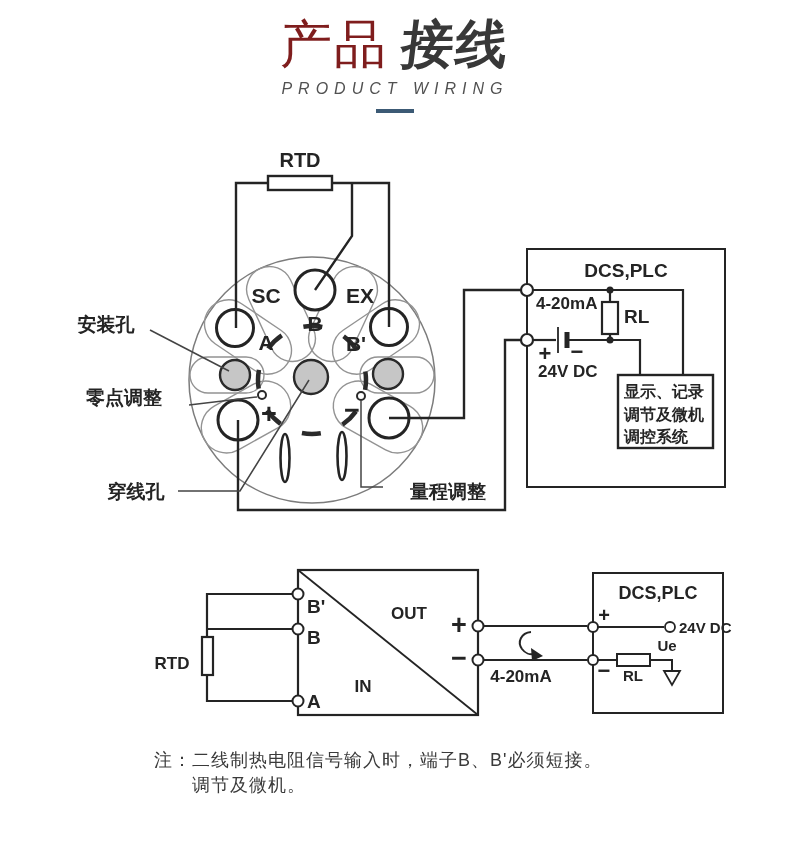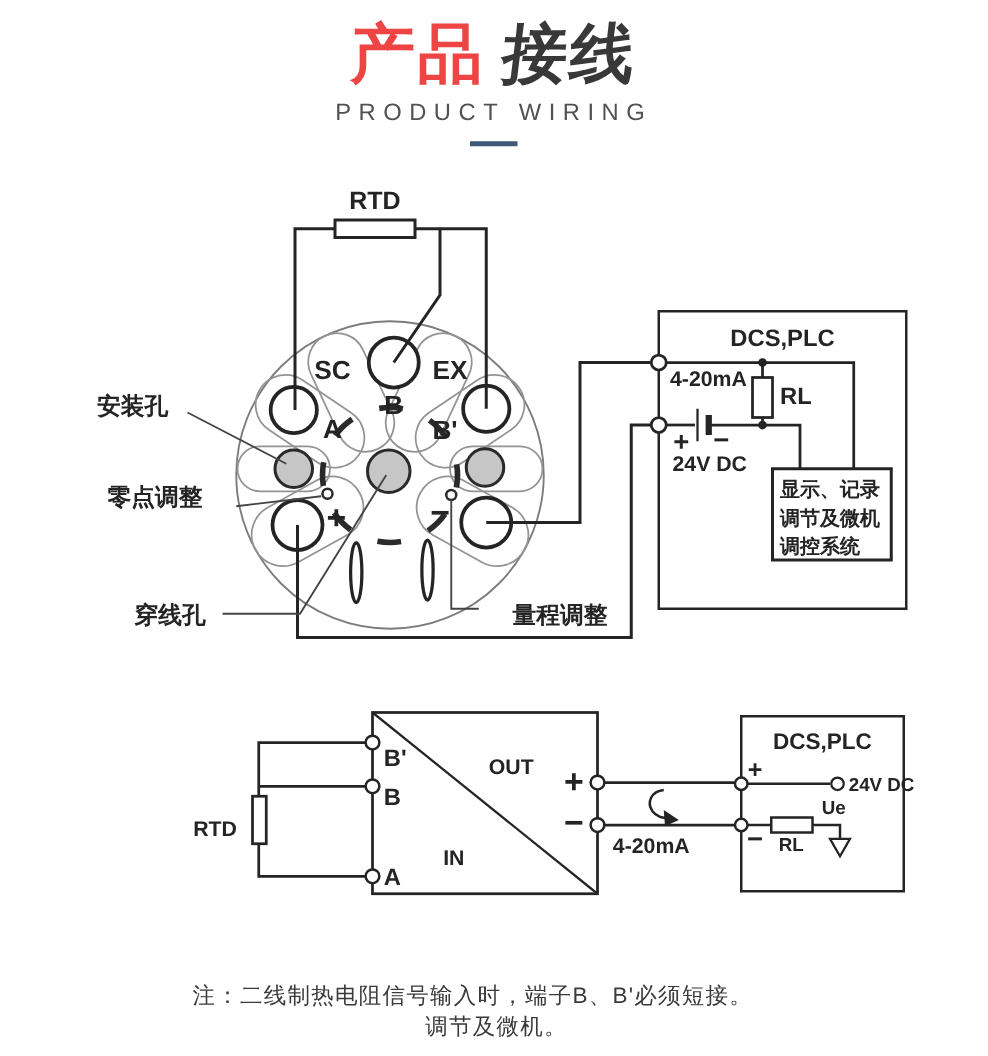--- a/index.html
+++ b/index.html
@@ -2,28 +2,28 @@
 <html><head>
 <meta charset="utf-8">
 <style>
   html,body { margin:0; padding:0; background:#ffffff; }
   .page {
     position:relative; width:790px; height:845px; background:#ffffff;
     font-family:"Liberation Sans", sans-serif; overflow:hidden;
   }
   .header { position:absolute; top:0; left:0; width:790px; text-align:center; }
   .title { margin:16px 0 0; font-size:52px; color:#3f3f3f; letter-spacing:2px; line-height:1.1; }
-  .title .t1 { font-weight:700; color:#ef4444; }
+  .title .t1 { font-weight:400; color:#7f1d1d; }
   .title .t2 { font-weight:900; display:inline-block; transform:skewX(-7deg); margin-left:14px; color:#383838; }
-  .subtitle { margin-top:7px; font-size:19px; letter-spacing:6px; color:#515151; font-weight:500; }
+  .subtitle { margin-top:7px; font-size:16px; letter-spacing:6px; color:#515151; font-weight:500;font-style:italic; }
   .accent-bar { width:38px; height:4px; margin:11px auto 0; background:#3c5a75; }
   svg.diagram { position:absolute; left:0; top:0; }
   svg text { font-family:"Liberation Sans", sans-serif; fill:#242424; }
-  .note { position:absolute; left:154px; top:784px; font-size:18px; line-height:25px;
-          color:#3a3a3a; letter-spacing:1px; font-weight:500;text-align:center; }
+  .note { position:absolute; left:154px; top:748px; font-size:18px; line-height:25px;
+          color:#3a3a3a; letter-spacing:1px; font-weight:500; }
   .note .row { white-space:nowrap; }
   .note .row.indent { padding-left:38px; }
 </style>
 </head>
 <body>
 
 <div class="page">
 
   <div class="header">
     <h1 class="title"><span class="t1">产品</span><span class="t2">接线</span></h1>

